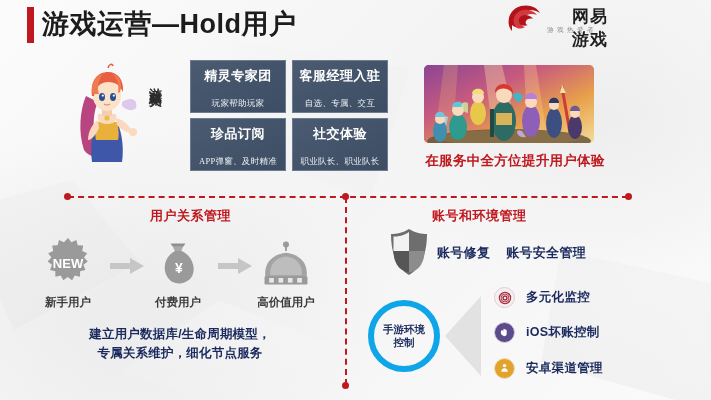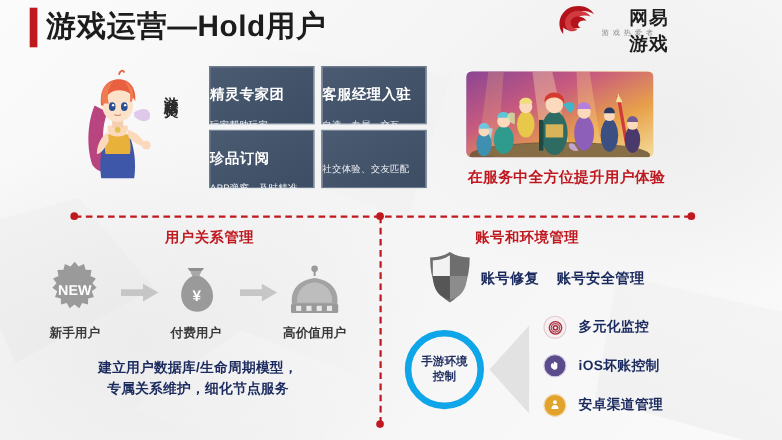--- a/index.html
+++ b/index.html
@@ -61,21 +61,23 @@
     font-size: 13px; font-weight: bold; color: #2b2b2b;
     writing-mode: vertical-rl; letter-spacing: 2px;
   }
 
   
   .box {
     position: absolute;
     background: linear-gradient(150deg, #4a5b72 0%, #3d4d63 100%);
     border: 1px solid #6b7b90;
     color: #ffffff;
-    padding-top: 16px;
+    text-align: center;
+    padding-top: 6px;
+    font-family: Liberation Serif, serif;
   }
   .box .bt { font-size: 13px; font-weight: bold; letter-spacing: .5px; }
   .box .bs { font-size: 8.5px; margin-top: 13px; color: #eef1f5; letter-spacing: .3px; }
   #box0 { left: 190px; top: 60px;  width: 96px; height: 53px; }
   #box1 { left: 292px; top: 60px;  width: 96px; height: 53px; }
   #box2 { left: 190px; top: 118px; width: 96px; height: 53px; }
   #box3 { left: 292px; top: 118px; width: 96px; height: 53px; }
 
   
   .hero {
@@ -226,21 +228,22 @@
   </div>
   <div class="box" id="box2">
     <div class="bt">珍品订阅</div>
     <div class="bs">APP弹窗、及时精准</div>
   </div>
   <div class="box" id="box1">
     <div class="bt">客服经理入驻</div>
     <div class="bs">自选、专属、交互</div>
   </div>
   <div class="box" id="box3">
-    <div class="bs">社交体验、交友匹配</div>
+    <div class="bt">社交体验</div>
+    <div class="bs">职业队长、职业队长</div>
   </div>
 
   <div class="hero">
     <svg viewBox="0 0 170 78" width="170" height="78">
       <defs>
         <linearGradient id="sky" x1="0" y1="0" x2="1" y2="1">
           <stop offset="0%" stop-color="#8b4594"></stop>
           <stop offset="35%" stop-color="#c85a7e"></stop>
           <stop offset="68%" stop-color="#e8a14a"></stop>
           <stop offset="100%" stop-color="#f3dd9a"></stop>

